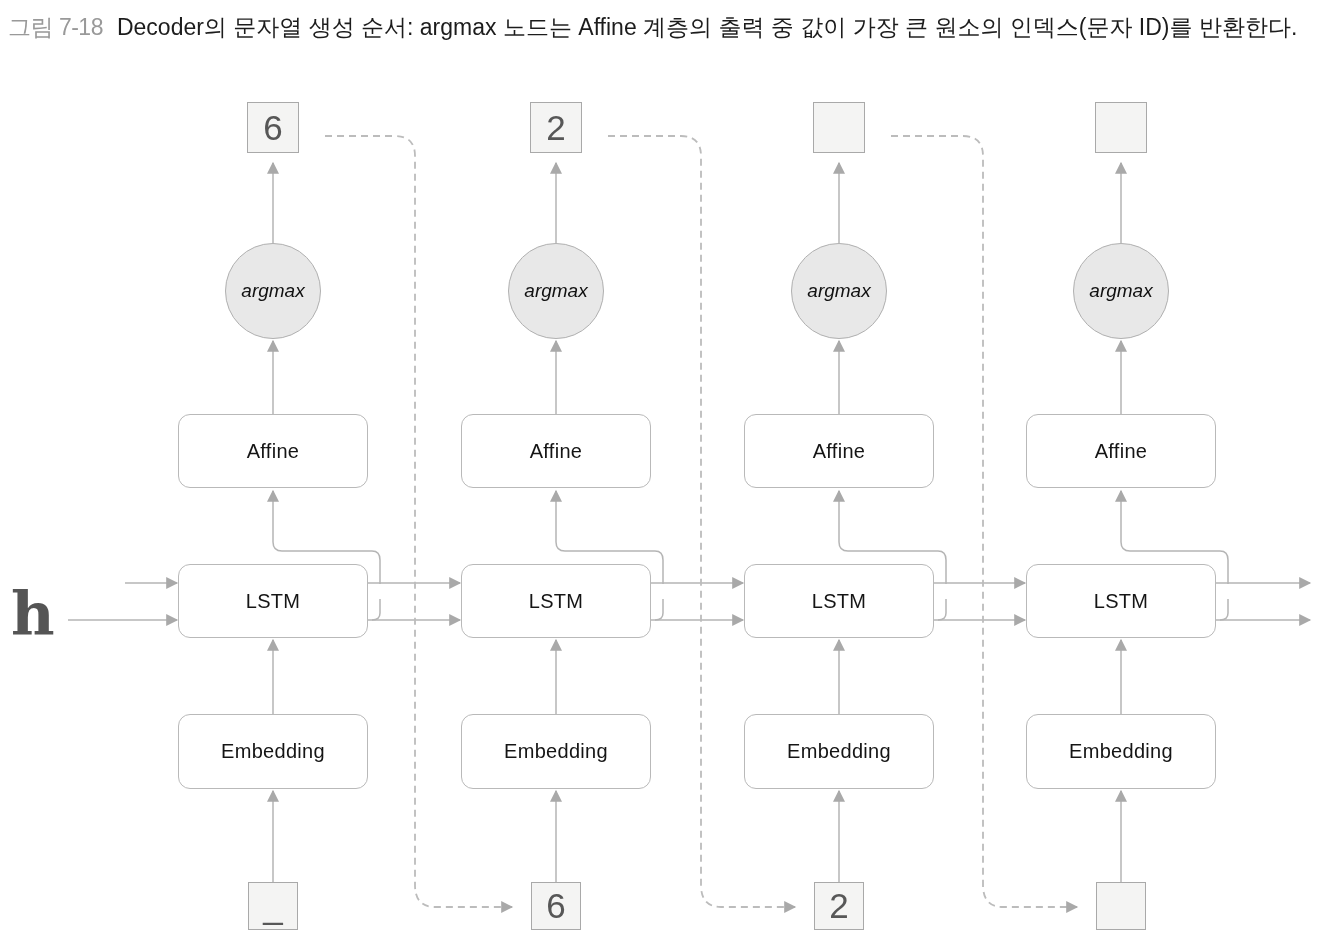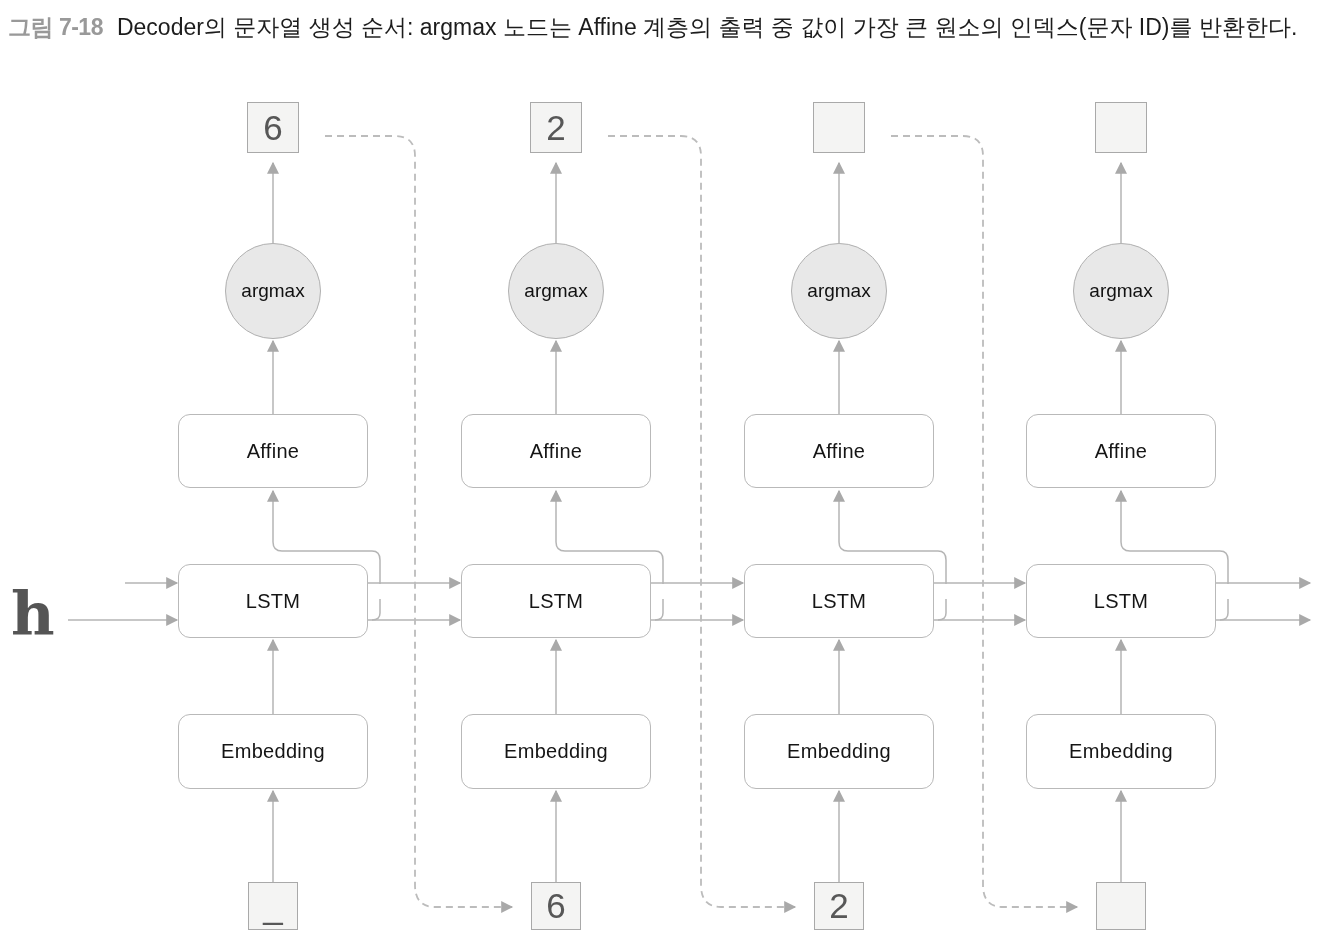--- a/index.html
+++ b/index.html
@@ -1,35 +1,35 @@
 <!DOCTYPE html>
 <html style="--line: #b5b5b5; --arrow: #a9a9a9; --dash: #bcbcbc; --node-fill: #e8e8e8; --char-box-fill: #f4f4f3; --caption-label: #999999;"><head>
 <meta charset="utf-8">
 <style>
   html,body{margin:0;padding:0;background:#fff;}
   body{font-family:"Liberation Sans",sans-serif;}
   .stage{position:relative;width:1340px;height:946px;background:#fff;overflow:hidden;}
 
   
   .caption{position:absolute;left:8px;top:5px;width:1328px;font-size:23px;line-height:45px;color:#1c1c1c;}
-  .cap-label{font-weight:bold;color:var(--caption-label,#999);margin-right:14px;letter-spacing:-0.5px;margin-top:45px;}
+  .cap-label{font-weight:normal;color:var(--caption-label,#999);margin-right:14px;letter-spacing:-0.5px;margin-top:45px;}
 
   
   svg.wires{position:absolute;left:0;top:0;width:1340px;height:946px;}
   .ln{stroke:var(--line,#b5b5b5);stroke-width:1.5;fill:none;}
   .dash{stroke:var(--dash,#bcbcbc);stroke-width:1.8;fill:none;stroke-dasharray:7 5;}
   .ah{fill:var(--arrow,#a9a9a9);}
 
   
   .mainbox{position:absolute;width:190px;height:74px;background:#fff;border:1.5px solid #b9b9b9;
            border-radius:12px;box-sizing:border-box;display:flex;align-items:center;justify-content:center;
            font-size:20px;color:#151515;letter-spacing:0.3px;}
   .circlenode{position:absolute;width:96px;height:96px;border-radius:50%;
            background:var(--node-fill,#e8e8e8);border:1.5px solid #b0b0b0;box-sizing:border-box;
-           display:flex;align-items:center;justify-content:center;font-size:19px;color:#111;}
+           display:flex;align-items:center;justify-content:center;font-size:19px;color:#111;font-style:italic;}
   .charbox{position:absolute;background:var(--char-box-fill,#f4f4f3);border:1.5px solid #a9a9a9;
            box-sizing:border-box;display:flex;align-items:center;justify-content:center;
            font-size:35px;font-weight:400;color:#575757;}
   .charbox.out{width:52px;height:51px;top:102px;}
   .charbox.in{width:50px;height:48px;top:882px;}
   .hlabel{position:absolute;left:11px;top:584px;font-family:"DejaVu Serif",serif;font-weight:bold;
            font-size:60px;line-height:1;color:#555;}
 </style>
 </head>
 <body>

